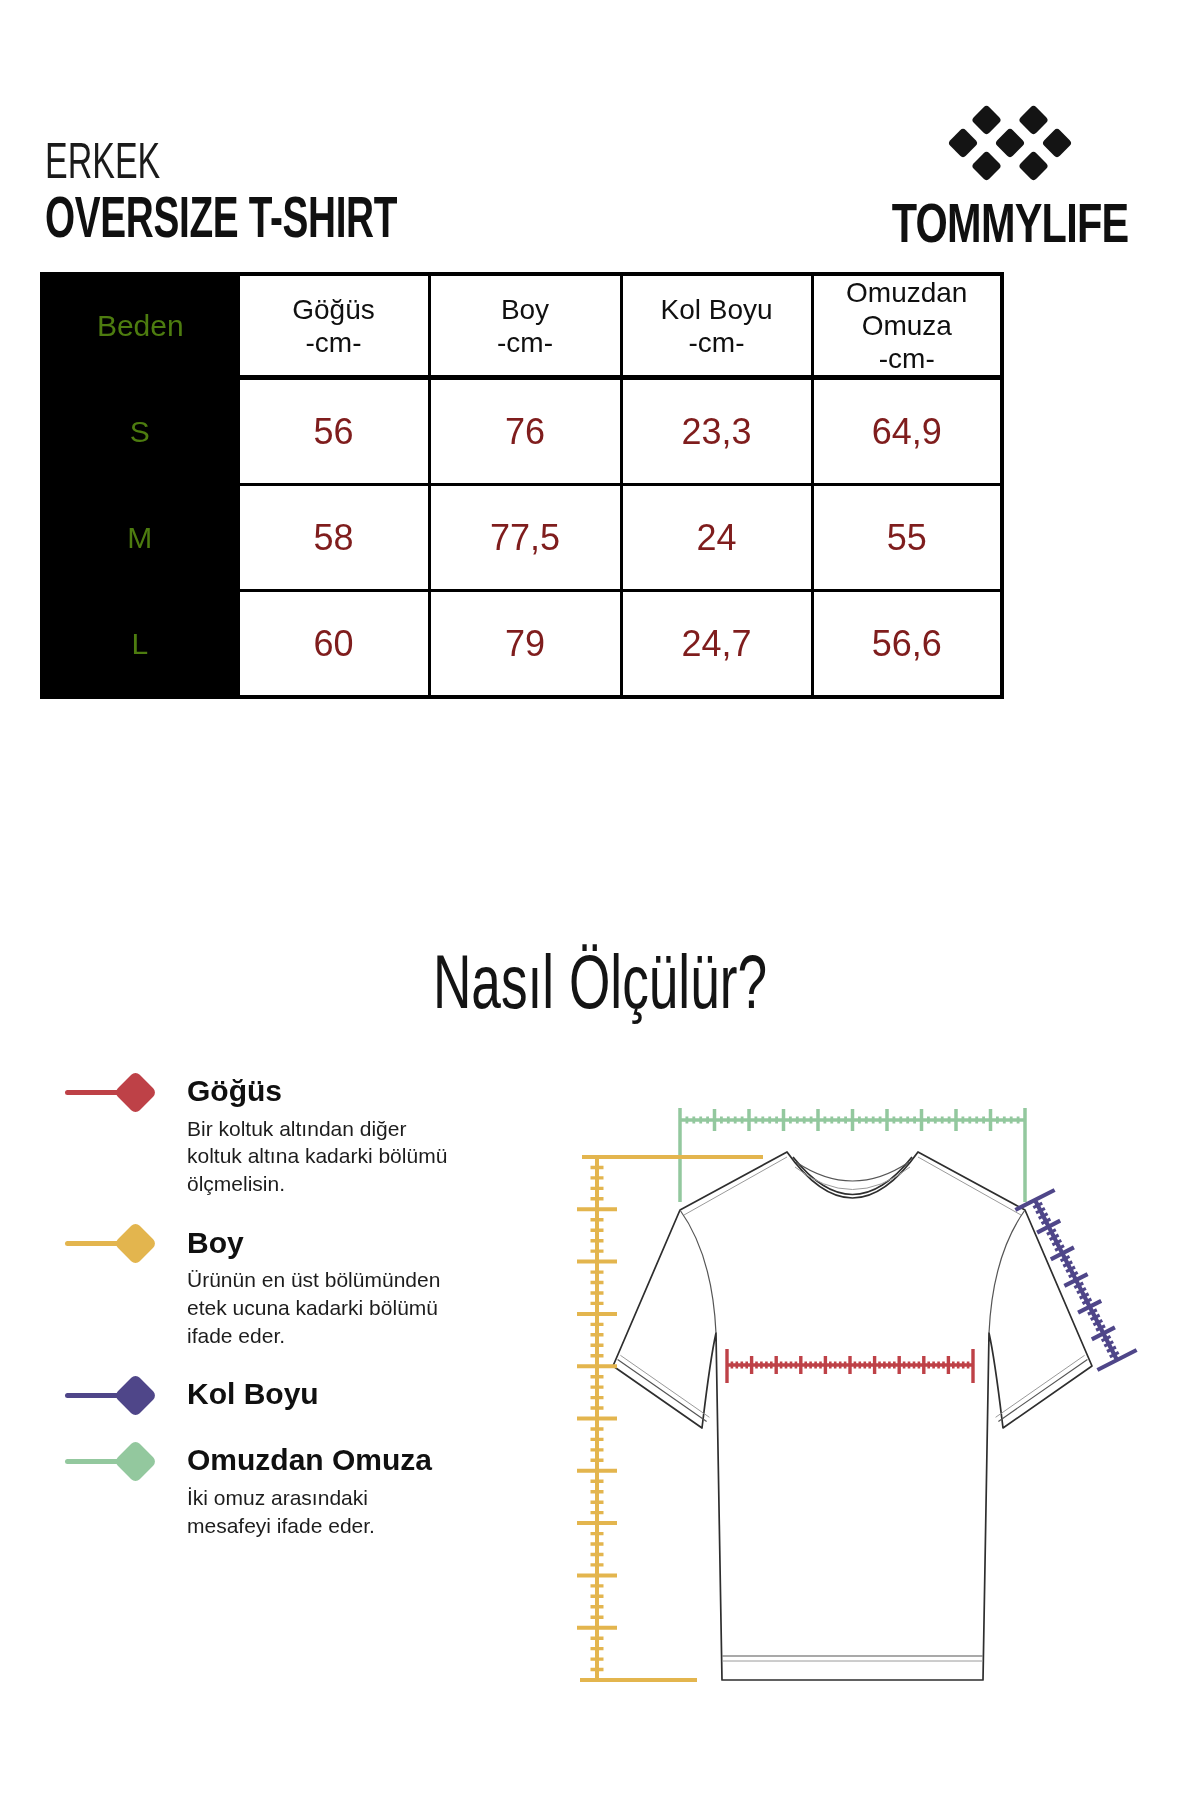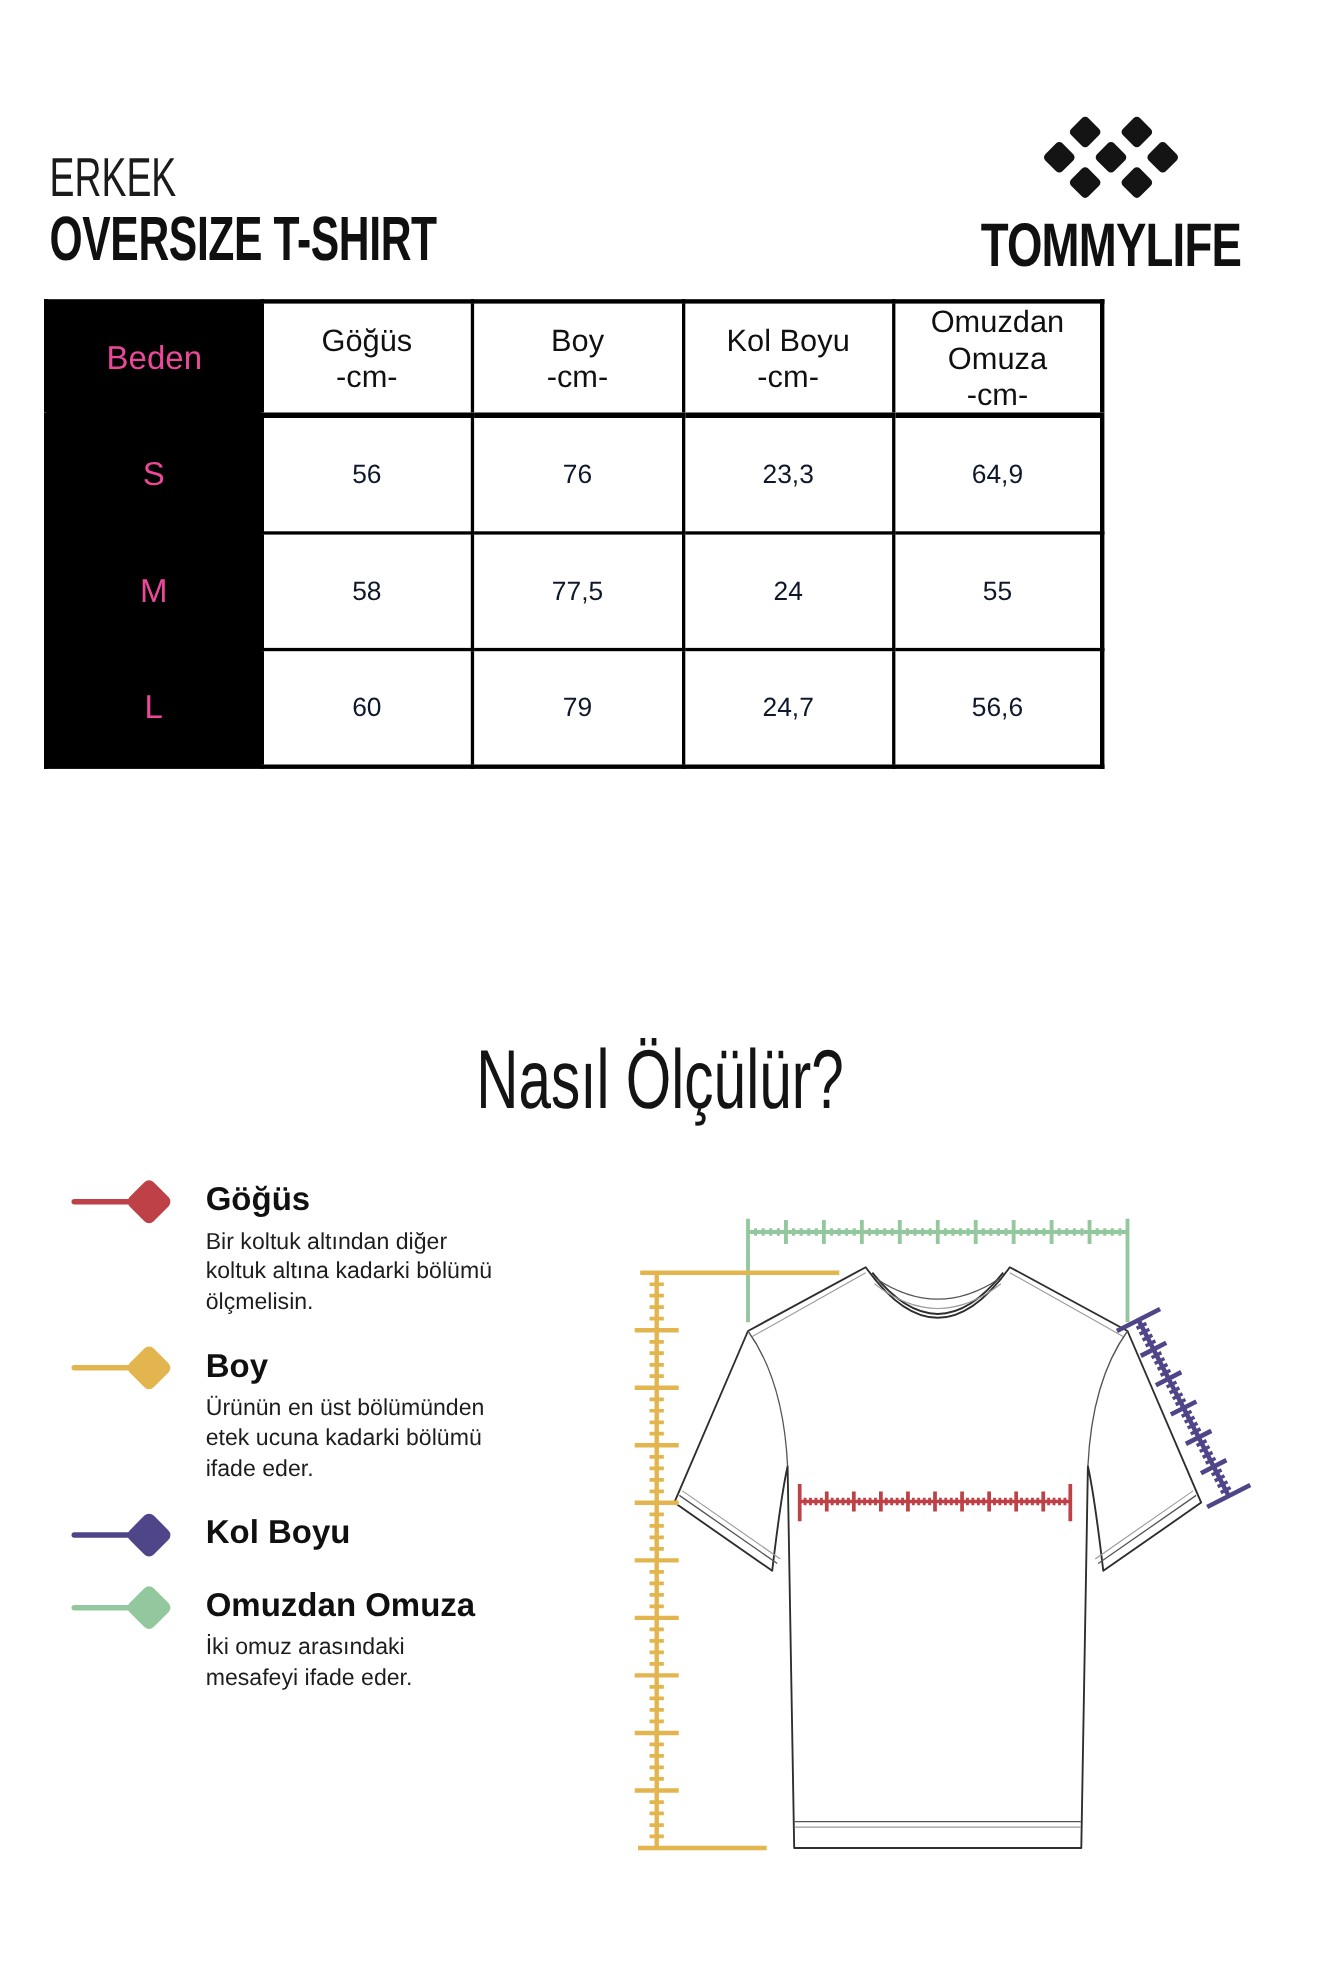--- a/index.html
+++ b/index.html
@@ -5,34 +5,34 @@
   html,body{margin:0;padding:0;background:#fff;}
   .page{position:relative;width:1200px;height:1800px;background:#fff;overflow:hidden;
         font-family:"Liberation Sans", sans-serif;color:#111;}
 
   
   .title-block{position:absolute;left:45px;top:136px;}
   .title-cat{font-size:50px;font-weight:400;line-height:1.02;letter-spacing:0px;
              transform:scaleX(.68);transform-origin:left center;white-space:nowrap;color:#1b1b1b;}
   .title-prod{font-size:57px;font-weight:800;line-height:1.05;letter-spacing:-.5px;
               transform:scaleX(.68);transform-origin:left center;white-space:nowrap;color:#101010;margin-top:1px;}
-  .brand-block{position:absolute;left:850px;top:96px;width:320px;text-align:left;}
+  .brand-block{position:absolute;left:850px;top:96px;width:320px;text-align:right;}
   .brand-logo{display:block;margin:0 auto;}
   .brand-name{font-size:56px;font-weight:800;letter-spacing:-1px;line-height:1;
               transform:scaleX(.74);transform-origin:center;white-space:nowrap;margin-top:5px;color:#101010;}
 
   
   .size-table{position:absolute;left:40px;top:272px;border-collapse:collapse;table-layout:fixed;
               width:960px;}
   .size-table th,.size-table td{border:3px solid #000;text-align:center;vertical-align:middle;
               padding:0;font-weight:400;}
   .size-table{border:4px solid #000;}
   .size-table thead th{height:96px;font-size:28px;line-height:1.18;color:#101010;}
-  .size-table tbody td{height:103px;font-size:24px;color:#0f172a;}
-  .size-table .col-size{background:#000;color:#ec4899;}
+  .size-table tbody td{height:103px;font-size:36px;color:#7f1d1d;}
+  .size-table .col-size{background:#000;color:#4d7c0f;}
   .size-table thead .col-size{font-size:30px;}
   .size-table tbody .col-size{font-size:30px;letter-spacing:1px;}
   .size-table thead tr th{border-bottom-width:5px;}
   .hdr-label{display:block;}
   .hdr-unit{display:block;}
 
   
   .howto-title{position:absolute;left:0;top:942px;width:1200px;text-align:center;
                font-size:76px;font-weight:500;letter-spacing:0;line-height:1.05;
                transform:scaleX(.7);transform-origin:center;color:#141414;}

